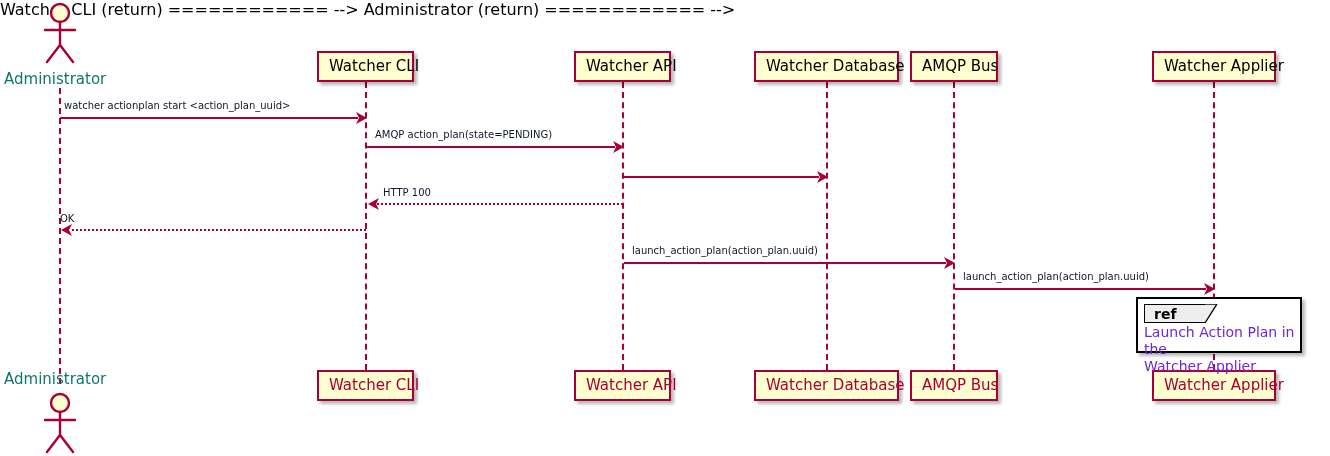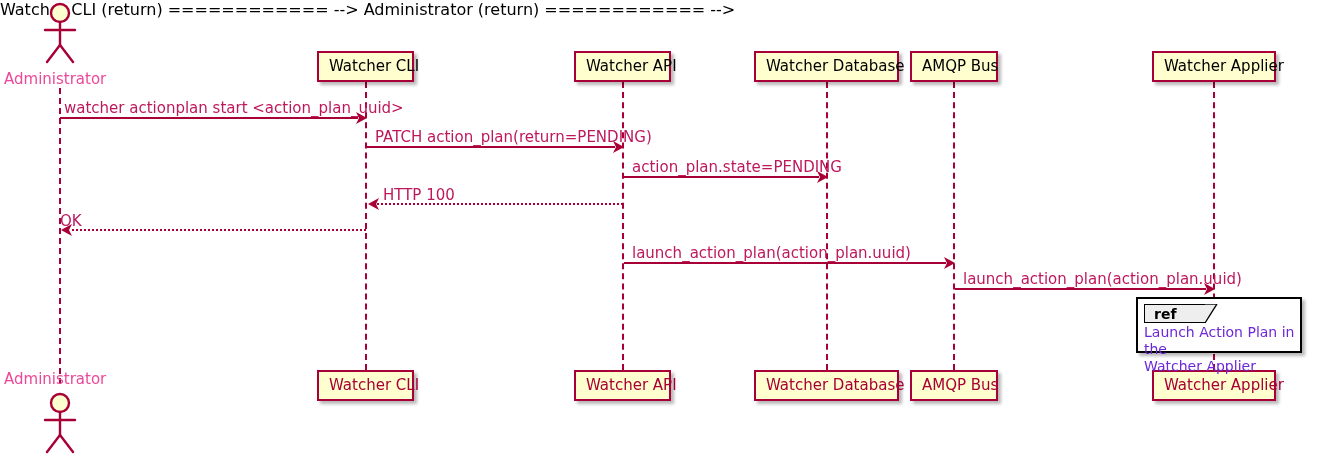--- a/index.html
+++ b/index.html
@@ -32,41 +32,41 @@
     text-align:center;
   }
   .pbox.bottom{color:#A80036;}
 
   
   .actor{position:absolute;width:46px;height:62px;}
   .actor svg{display:block;overflow:visible;}
   .actor-label{
     position:absolute;
     font-size:15px;
-    color:#ec4899;
+    color:#0f766e;
     white-space:nowrap;
   }
 
   
   .msg-line{
     position:absolute;height:0;
     border-top:2px solid #A80036;
   }
   .msg-line.ret{
     border-top:2px dotted #A80036;
   }
   .arrowhead{
     position:absolute;
     width:0;height:0;overflow:visible;
   }
   .arrowhead svg{display:block;overflow:visible;}
   .msg-label{
     position:absolute;
-    font-size:15px;
-    color:#be185d;
+    font-size:10px;
+    color:#0f172a;
     white-space:nowrap;
     line-height:1;
   }
 
   
   .ref-box{
     position:absolute;
     background:#FFFFFF;
     border:2px solid #000000;
     box-shadow:3px 3px 3px rgba(0,0,0,0.28);
@@ -157,30 +157,29 @@
   
   <div class="msg-label" style="left:64px;top:101px;">watcher actionplan start &lt;action_plan_uuid&gt;</div>
   <div class="msg-line" style="left:60px;top:117px;width:298px;"></div>
   <div class="arrowhead" style="left:356px;top:117px;">
     <svg width="12" height="12" viewBox="0 0 12 12">
         <path d="M0 -5 L11 1 L0 7 L3 1 Z" fill="#A80036"></path>
       </svg>
   </div>
 
   
-  <div class="msg-label" style="left:375px;top:130px;">PATCH action_plan(return=PENDING)</div>
+  <div class="msg-label" style="left:375px;top:130px;">AMQP action_plan(state=PENDING)</div>
   <div class="msg-line" style="left:367px;top:146px;width:248px;"></div>
   <div class="arrowhead" style="left:613px;top:146px;">
     <svg width="12" height="12" viewBox="0 0 12 12">
         <path d="M0 -5 L11 1 L0 7 L3 1 Z" fill="#A80036"></path>
       </svg>
   </div>
 
   
-  <div class="msg-label" style="left:632px;top:160px;">action_plan.state=PENDING</div>
   <div class="msg-line" style="left:624px;top:176px;width:195px;"></div>
   <div class="arrowhead" style="left:817px;top:176px;">
     <svg width="12" height="12" viewBox="0 0 12 12">
         <path d="M0 -5 L11 1 L0 7 L3 1 Z" fill="#A80036"></path>
       </svg>
   </div>
 
    Watcher CLI (return) ============ --&gt;
   <div class="msg-label" style="left:383px;top:188px;">HTTP 100</div>
   <div class="msg-line ret" style="left:374px;top:203px;width:249px;"></div>

